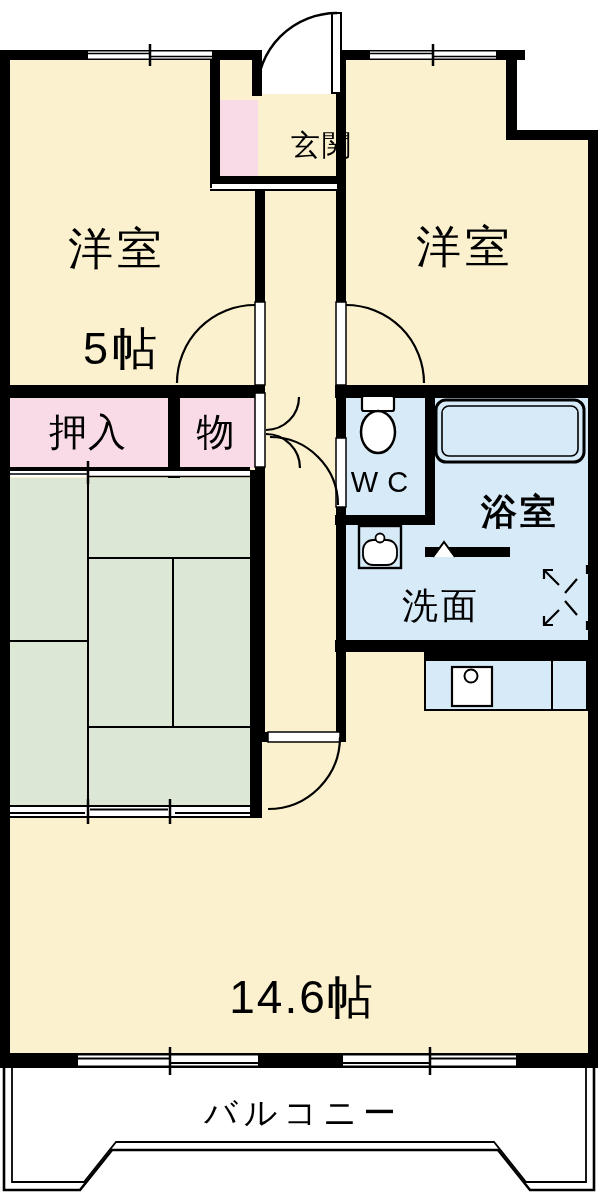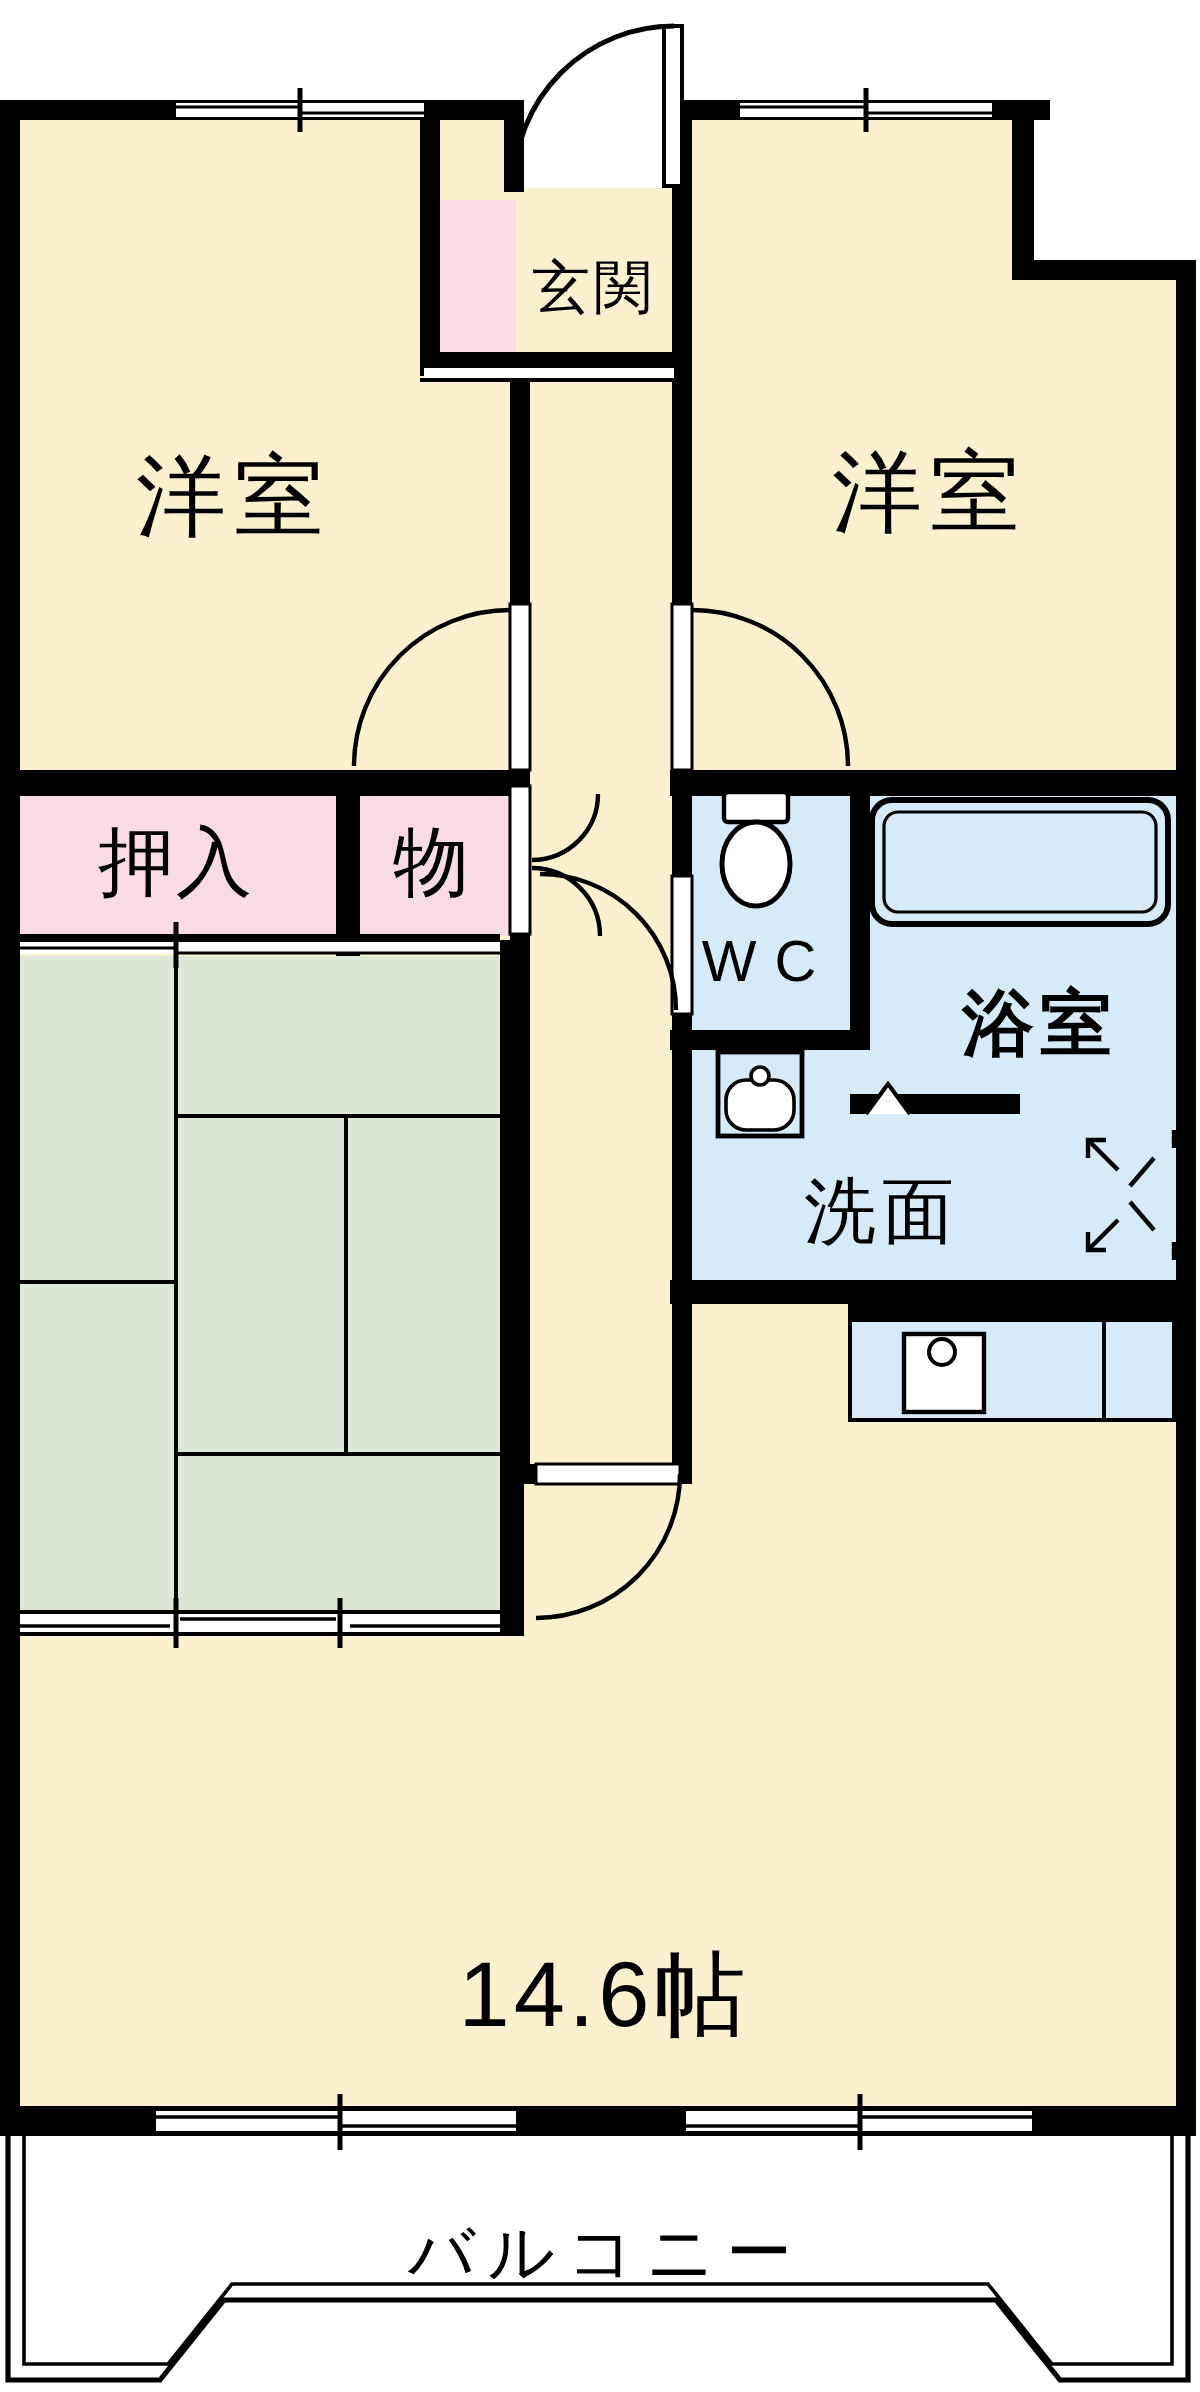--- a/index.html
+++ b/index.html
@@ -7,21 +7,21 @@
     position:relative;width:600px;height:1196px;background:#fff;overflow:hidden;
     font-family:"Liberation Sans","DejaVu Sans",sans-serif;
   }
   #plan-svg{position:absolute;left:0;top:0;}
   .lbl{
     position:absolute;transform:translate(-50%,-50%);
     white-space:nowrap;color:#000;line-height:1;
   }
   .lbl-room{font-size:45px;letter-spacing:4px;text-align:right;}
   .lbl-big{font-size:46px;letter-spacing:2px;}
-  .lbl-genkan{font-size:29px;letter-spacing:2px;}
+  .lbl-genkan{font-size:29px;letter-spacing:2px;margin-left:25px;}
   .lbl-closet{font-size:38px;letter-spacing:1px;font-family:Liberation Serif, serif;}
   .lbl-wc{font-size:29px;letter-spacing:9px;}
   .lbl-wet{font-size:36px;letter-spacing:3px;}
   .lbl-ldk{font-size:46px;letter-spacing:16px;}
   .lbl-balcony{font-size:33px;letter-spacing:6px;}
 </style>
 </head>
 <body>
 
 <div id="stage">
@@ -185,21 +185,22 @@
     </g>
 
     <g fill="none" stroke="#000">
       <path d="M 4,1068 L 4,1190 L 80,1190 L 112,1150 L 498,1150 L 530,1190 L 594,1190 L 594,1068" stroke-width="2.6"></path>
       <path d="M 12,1068 L 12,1182 L 84,1182 L 116,1142 L 494,1142 L 526,1182 L 586,1182 L 586,1068" stroke-width="1.8"></path>
     </g>
   </svg>
 
   <div class="lbl lbl-genkan" style="left:297px;top:145px;">玄関</div>
   <div class="lbl lbl-room" style="left:117px;top:248px;">洋室</div>
+  <div class="lbl lbl-room" style="left:122px;top:348px;">5帖</div>
   <div class="lbl lbl-room" style="left:465px;top:246px;">洋室</div>
   <div class="lbl lbl-closet" style="left:88px;top:432px;">押入</div>
   <div class="lbl lbl-closet" style="left:216px;top:432px;">物</div>
   <div class="lbl lbl-wc" style="left:384px;top:482px;">WC</div>
   <div class="lbl lbl-wet" style="left:520px;top:512px;font-weight:bold;">浴室</div>
   <div class="lbl lbl-wet" style="left:441px;top:606px;">洗面</div>
   <div class="lbl lbl-big" style="left:302px;top:997px;">14.6帖</div>
-  <div class="lbl lbl-balcony" style="left:303px;top:1112px;margin-top:14px;">バルコニー</div>
+  <div class="lbl lbl-balcony" style="left:303px;top:1112px;">バルコニー</div>
 </div>
 
 </body></html>

